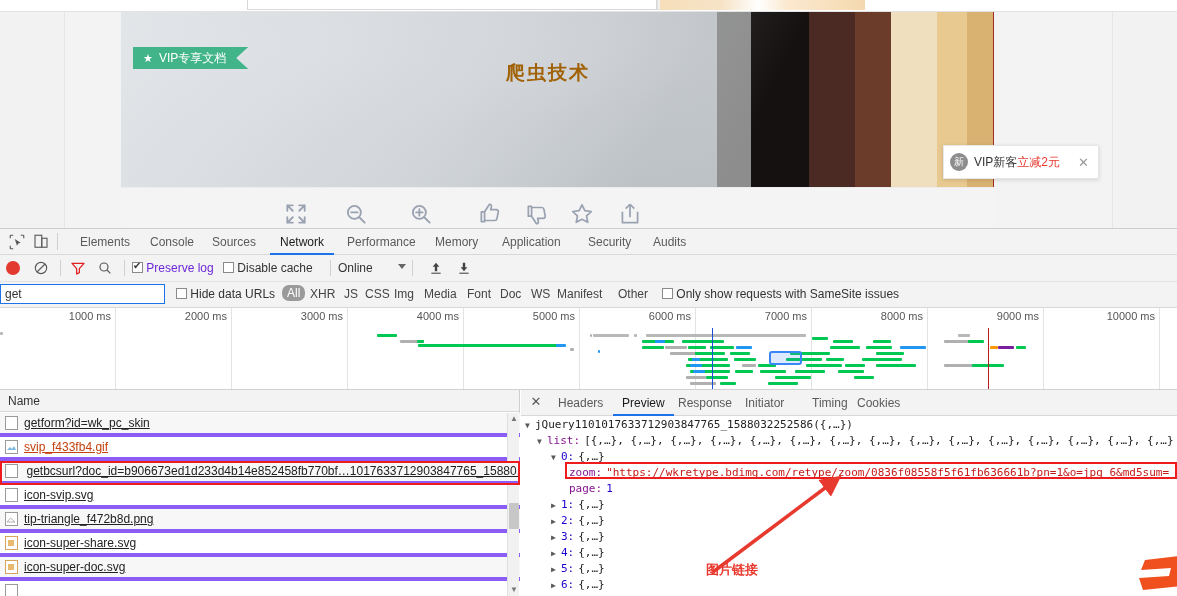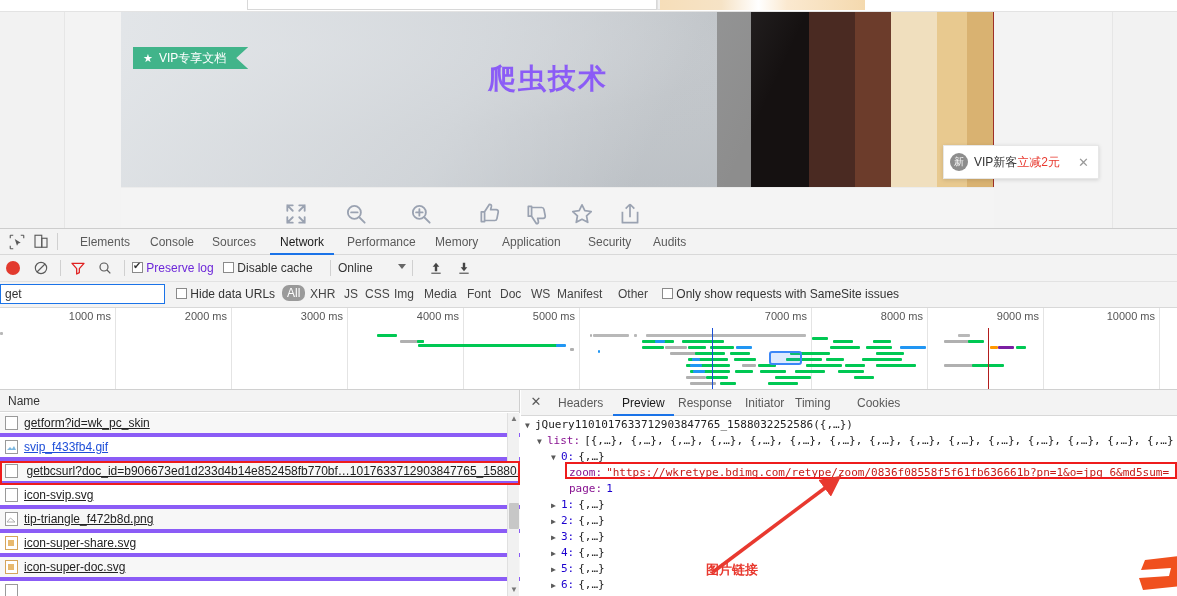--- a/index.html
+++ b/index.html
@@ -43,21 +43,21 @@
 
   #vip-ribbon {
     position:absolute; left:68px; top:35px; height:22px; padding:0 22px 0 10px;
     background:#41b48a; color:#fff; font-size:12px; line-height:22px; white-space:nowrap;
     clip-path: polygon(0 0, 100% 0, calc(100% - 12px) 50%, 100% 100%, 0 100%);
   }
   #vip-ribbon .star { margin-right:6px; font-size:11px; }
 
   #doc-title {
     position:absolute; left:383px; top:48px; width:200px; text-align:center;
-    color:#8b5cf6; font-size:28px; font-weight:bold; letter-spacing:2px;
+    color:#a16207; font-size:19px; font-weight:bold; letter-spacing:2px;
     font-family:"DejaVu Sans", sans-serif;
   }
 
   
   #viewer-toolbar { position:absolute; left:56px; top:175px; width:873px; height:53px; background:#f4f4f4; border-top:1px solid #ececec; }
   .tb-icon { position:absolute; top:13px; width:26px; height:26px; color:#9aa2b1; cursor:pointer; }
   .tb-icon svg { width:26px; height:26px; display:block; }
   #tb-full { left:162px; }
   #tb-zout { left:222px; }
   #tb-zin  { left:287px; }
@@ -137,21 +137,21 @@
   #dt-split { position:relative; height:calc(368px - 26px - 27px - 26px - 83px); }
   #left-panel { position:absolute; left:0; top:0; width:520px; height:100%; border-right:1px solid #cfcfcf; background:#fff;}
   #lp-header { height:22px; background:#f3f3f3; border-bottom:1px solid #d8d8d8; position:relative;}
   #lp-header .col { position:absolute; left:8px; top:4px; color:#333; }
   #file-list { position:absolute; top:23px; left:0; width:520px; bottom:0; overflow:hidden; }
   .f-row { position:relative; height:24px; line-height:20px; border-bottom:4px solid #8b5cf6; padding-left:24px;
       white-space:nowrap; overflow:hidden; cursor:pointer; font-size:12px; color:#222;text-decoration:underline;}
   .f-row:nth-child(odd) { background:#f7f7f7; }
   .f-row:nth-child(even) { background:#ffffff; }
   .f-row .fico { position:absolute; left:5px; top:3px; width:13px; height:14px; }
-  .f-row.red-text { color:#1d4ed8; }
+  .f-row.red-text { color:#c2410c; }
   .f-row.highlight { outline:2px solid #ee1c1c; outline-offset:-2px; z-index:3;text-align:right; }
   #lp-scrollbar { position:absolute; right:0; top:23px; width:12px; bottom:0; background:#f1f1f1; border-left:1px solid #e0e0e0;}
   #lp-scroll-thumb { position:absolute; left:1px; top:90px; width:10px; height:26px; background:#c7c7c7; border-radius:1px;}
   .sb-arrow { position:absolute; left:0; width:12px; height:12px; color:#777; font-size:8px; text-align:center; line-height:12px;}
   #sb-up { top:0; }
   #sb-down { bottom:0; }
 
   #right-panel { position:absolute; left:521px; top:0; right:0; height:100%; background:#fff; }
   #rp-tabs { position:relative; height:26px; background:#f3f3f3; border-bottom:1px solid #d8d8d8; }
   #rp-close { position:absolute; left:8px; top:5px; width:14px; height:14px; color:#5a5a5a; cursor:pointer; font-size:13px; line-height:14px; text-align:center;}
@@ -358,20 +358,23 @@
       </div>
     <div class="ov-tick" style="left:232px;width:116px">
         <span>3000 ms</span>
       </div>
     <div class="ov-tick" style="left:348px;width:116px">
         <span>4000 ms</span>
       </div>
     <div class="ov-tick" style="left:464px;width:116px">
         <span>5000 ms</span>
       </div>
+    <div class="ov-tick" style="left:580px;width:116px">
+        <span>6000 ms</span>
+      </div>
     <div class="ov-tick" style="left:696px;width:116px">
         <span>7000 ms</span>
       </div>
     <div class="ov-tick" style="left:812px;width:116px">
         <span>8000 ms</span>
       </div>
     <div class="ov-tick" style="left:928px;width:116px">
         <span>9000 ms</span>
       </div>
     <div class="ov-tick" style="left:1044px;width:116px">
@@ -541,21 +544,21 @@
       </div>
     </div>
 
     <div id="right-panel">
       <div id="rp-tabs">
         <div id="rp-close">✕</div>
         <div class="rp-tab" style="left:28px">Headers</div>
         <div class="rp-tab active" style="left:92px">Preview</div>
         <div class="rp-tab" style="left:148px">Response</div>
         <div class="rp-tab" style="left:215px">Initiator</div>
-        <div class="rp-tab" style="left:265px">Timing</div>
+        <div class="rp-tab" style="left:282px">Timing</div>
         <div class="rp-tab" style="left:327px">Cookies</div>
       </div>
 
       <div id="json-tree">
         <div class="jrow" style="padding-left:4px">
           <span class="tri">▼</span><span class="k-plain">jQuery1101017633712903847765_1588032252586({,…})</span>
         </div>
         <div class="jrow" style="padding-left:16px">
           <span class="tri">▼</span><span class="k-prop">list:</span><span class="k-plain" style="margin-left:4px">[{,…}, {,…}, {,…}, {,…}, {,…}, {,…}, {,…}, {,…}, {,…}, {,…}, {,…}, {,…}, {,…}, {,…}, {,…}</span>
         </div>

